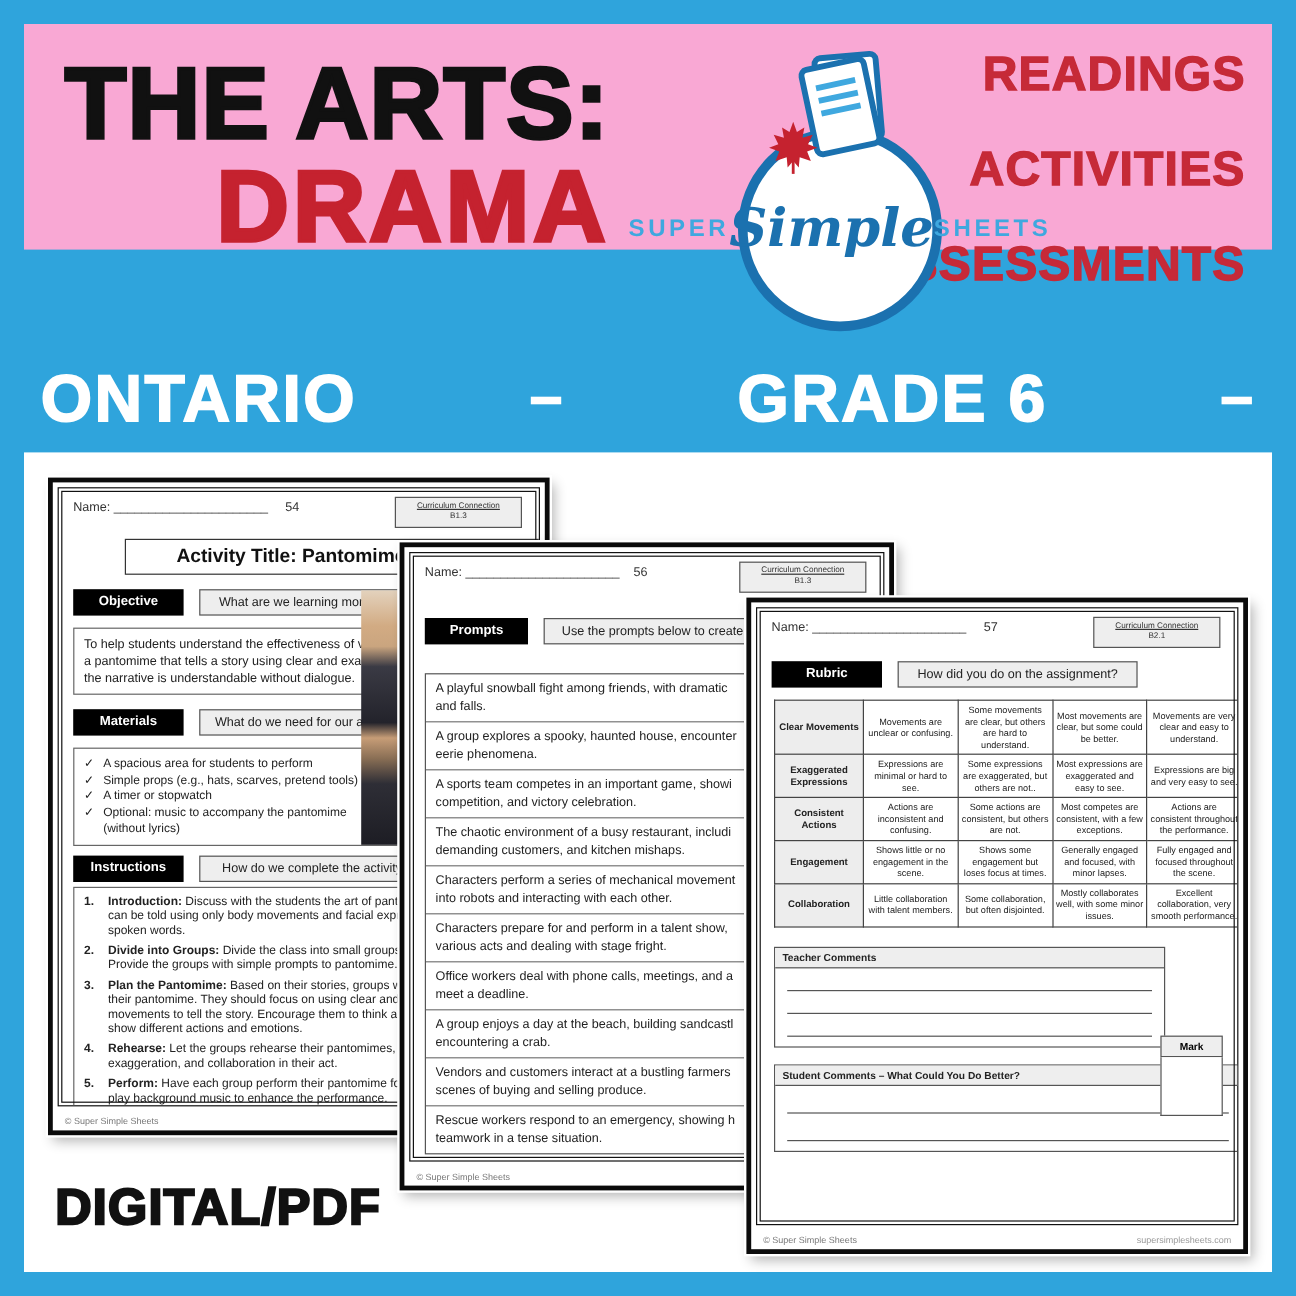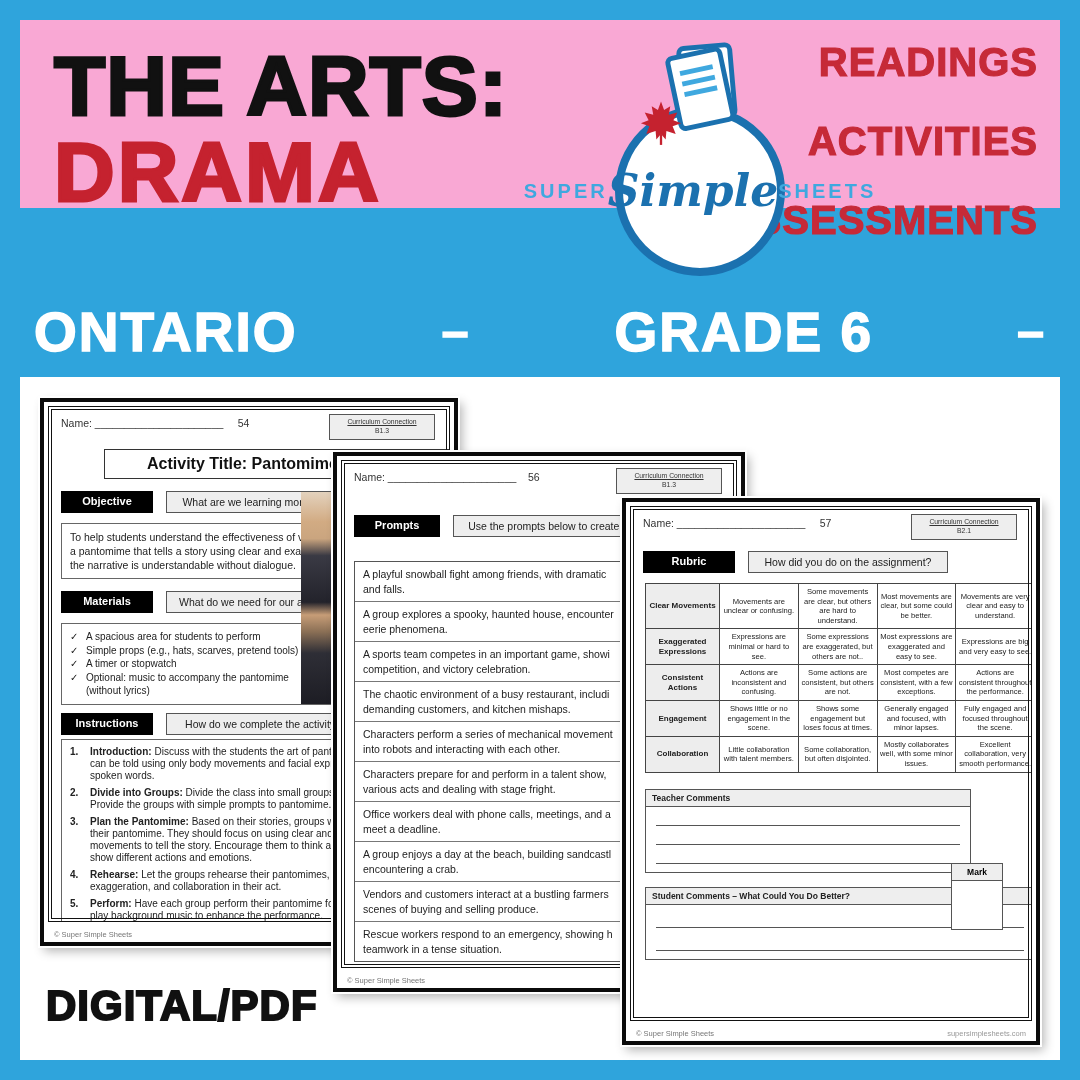--- a/index.html
+++ b/index.html
@@ -7,21 +7,21 @@
     width:1080px;height:1080px;position:relative;overflow:hidden;
     background:#2FA4DC;
     font-family:"Liberation Sans","DejaVu Sans",sans-serif;
   }
   .abs{position:absolute;}
 
   
   .header-panel{left:20px;top:20px;width:1040px;height:188px;background:#f9a8d4;text-decoration:underline;}
   .big-title{left:34px;top:24px;line-height:1.02;}
   .big-title .l1{font-size:84px;font-weight:bold;color:#111;-webkit-text-stroke:3px #111;letter-spacing:1px;}
-  .big-title .l2{font-size:84px;font-weight:bold;color:#C5222F;-webkit-text-stroke:3px #C5222F;letter-spacing:3px;}
+  .big-title .l2{font-size:84px;font-weight:bold;color:#C5222F;-webkit-text-stroke:3px #C5222F;letter-spacing:3px;text-align:right;}
   .features{right:22px;top:20px;text-align:right;}
   .features div{font-size:40px;font-weight:bold;color:#C62A38;-webkit-text-stroke:1.2px #C62A38;margin-bottom:34px;letter-spacing:1px;}
 
   
   .logo{left:583px;top:28px;width:195px;height:235px;}
   .logo-circle{left:12px;top:58px;width:154px;height:154px;background:#fff;border:8px solid #1B71AF;border-radius:50%;
     display:flex;flex-direction:row;align-items:center;justify-content:center;z-index:1;}
   .logo-doc{left:45px;top:-6px;width:108px;height:100px;z-index:2;}
   .logo-leaf{left:34px;top:52px;width:48px;height:48px;z-index:3;}
   .logo-super,.logo-sheets{font-size:20px;font-weight:bold;color:#3FA8DF;letter-spacing:3px;}
@@ -83,21 +83,21 @@
   .rubric{border-collapse:collapse;margin:10px 0 0 14px;width:390px;table-layout:fixed;}
   .rubric th,.rubric td{border:1px solid #444;font-size:7.6px;line-height:9.6px;text-align:center;
     padding:3px 2px;color:#222;vertical-align:middle;}
   .rubric th{background:#e2e2e2;font-weight:bold;font-size:8px;}
   .rubric td.crit{background:#ededed;font-weight:bold;font-size:8px;}
   .rubric col.c0{width:74px;}
   .comments{border:1px solid #555;margin:16px 0 0 14px;width:326px;box-sizing:border-box;}
   .comments .chead{background:#eee;border-bottom:1px solid #555;font-size:8.5px;font-weight:bold;color:#222;padding:3px 6px;}
   .comments .cbody{padding:0 10px 8px;}
   .wline{border-bottom:1px solid #555;height:18px;}
-  .markwrap{position:absolute;right:28px;top:356px;width:52px;}
+  .markwrap{position:absolute;right:12px;top:356px;width:52px;}
   .markhead{border:1px solid #555;background:#eee;font-size:8.5px;font-weight:bold;text-align:center;padding:3px 0;}
   .markbox{border:1px solid #555;border-top:none;height:48px;background:#fff;}
   .student-box{width:390px;margin-top:14px;}
 </style>
 </head>
 <body>
 
 <div class="abs header-panel">
   <div class="abs big-title">
     <div class="l1">THE ARTS:</div>

